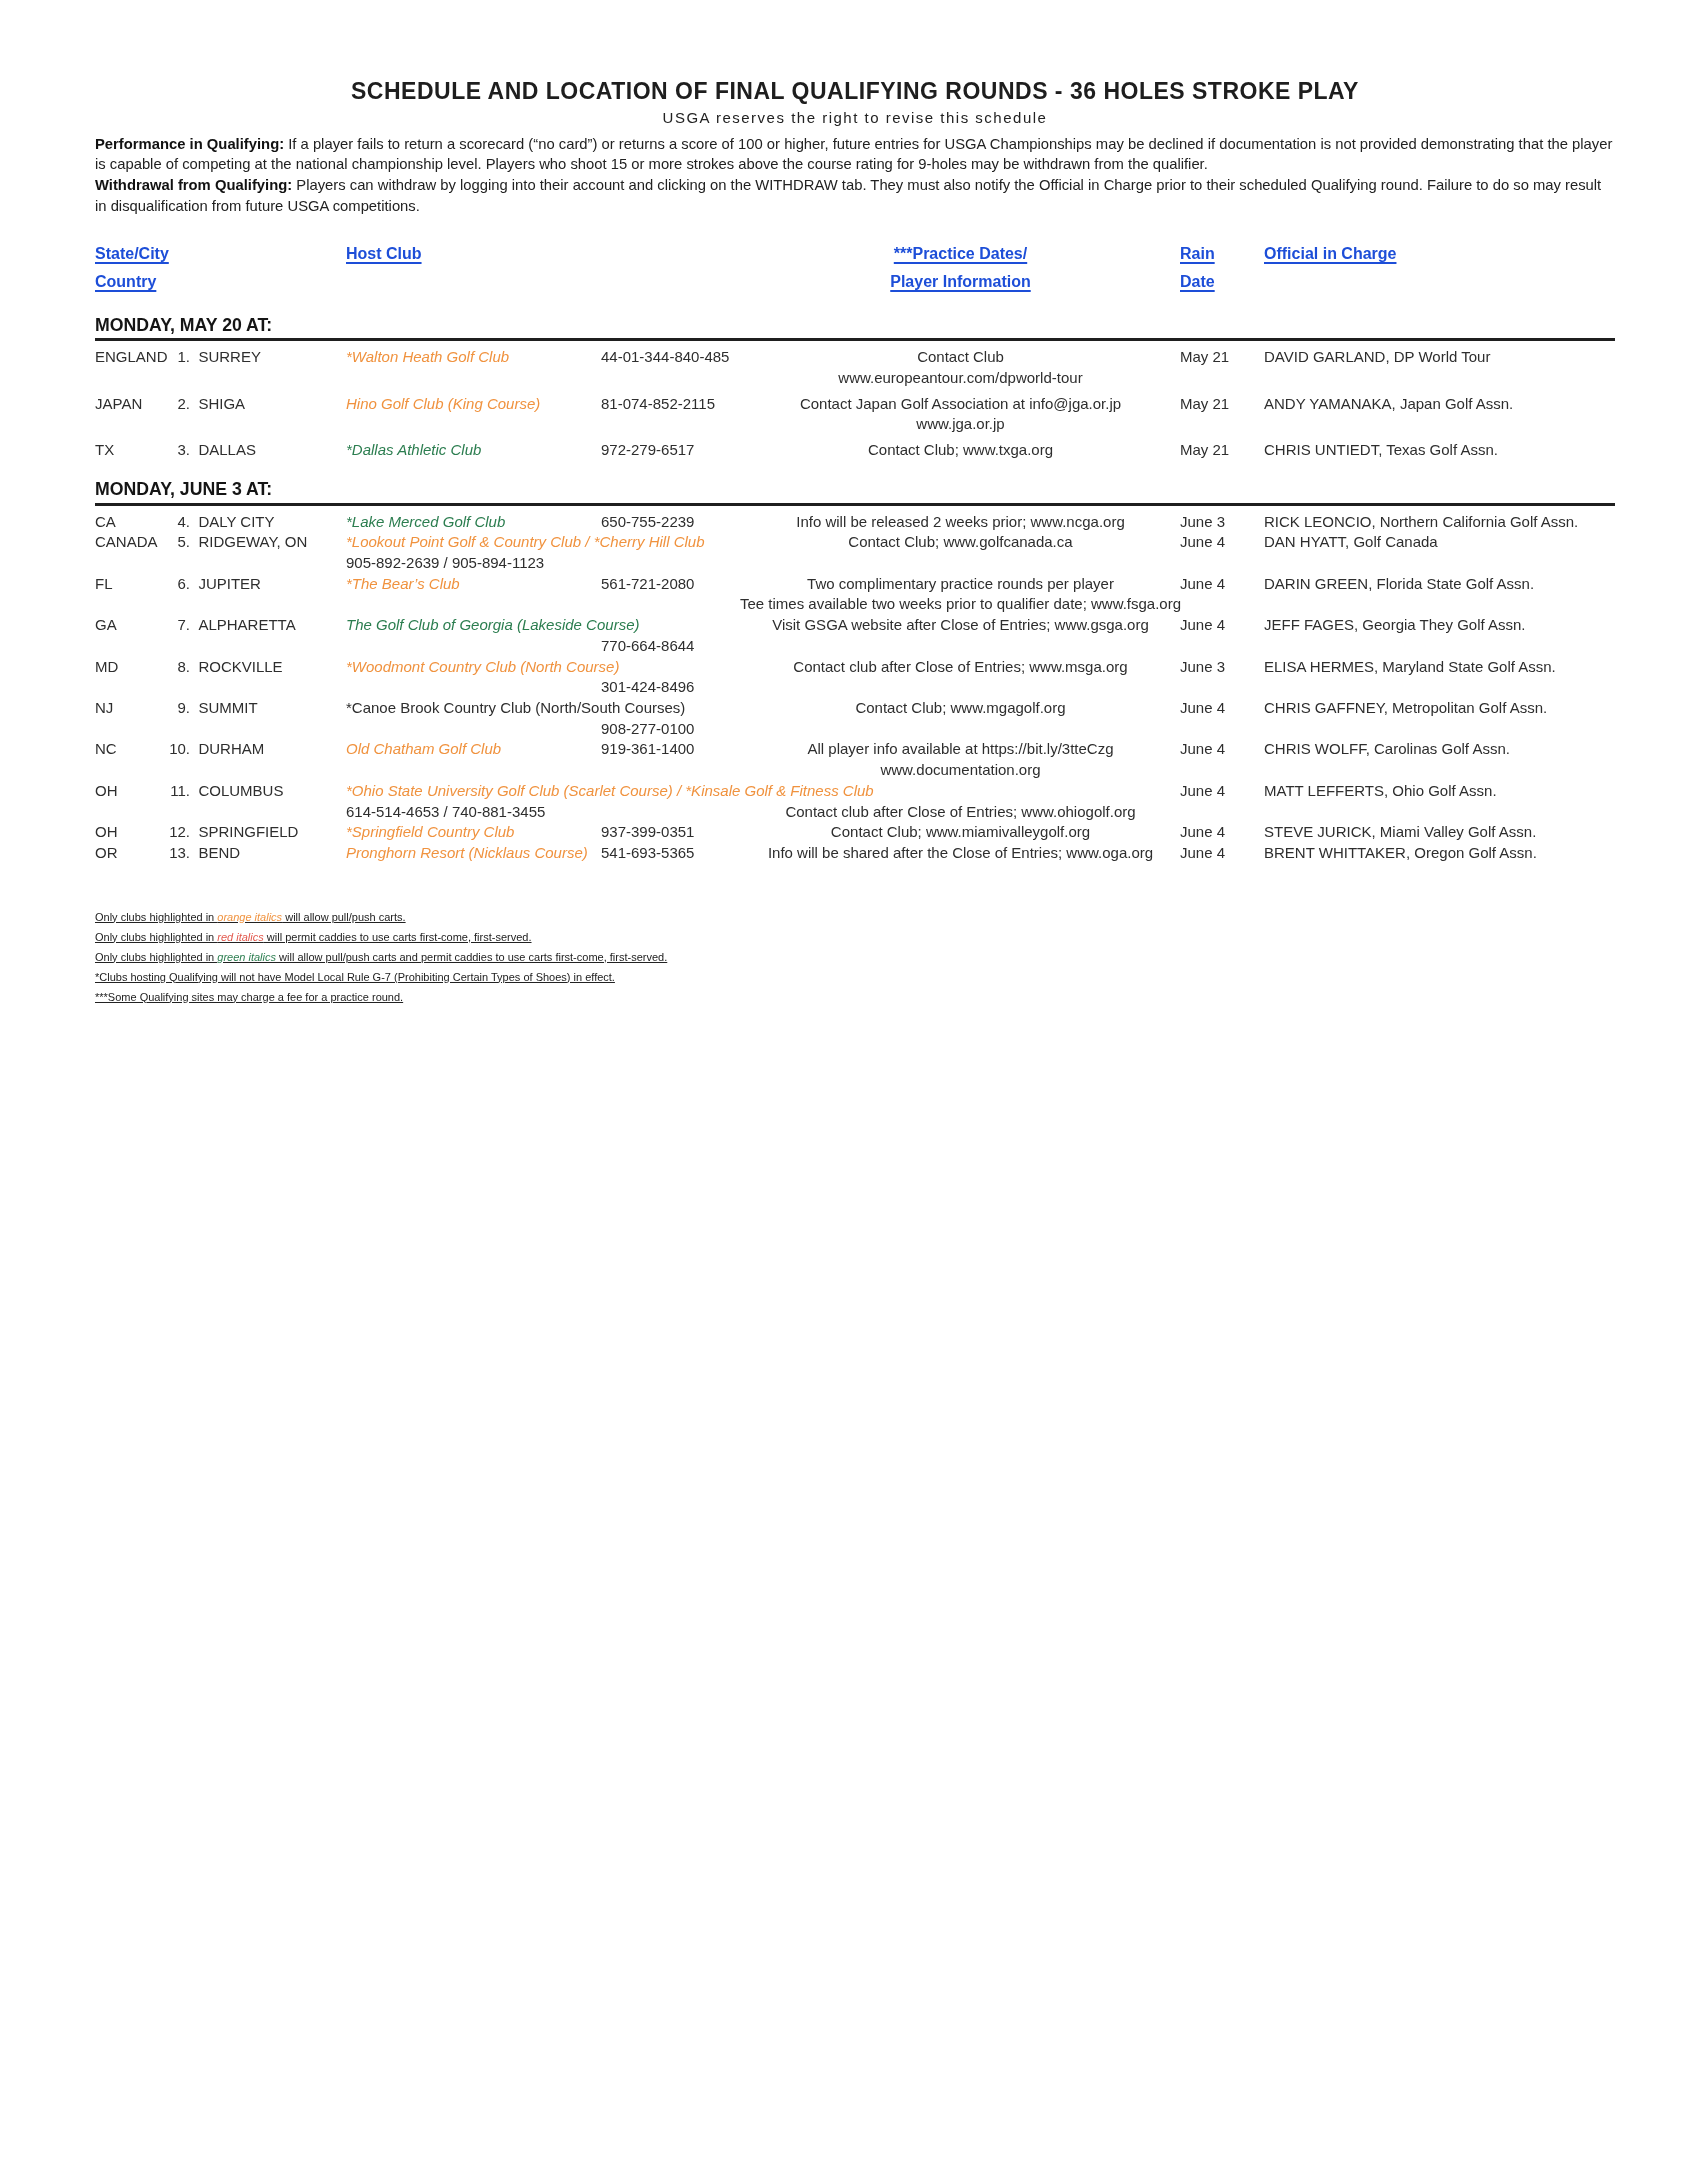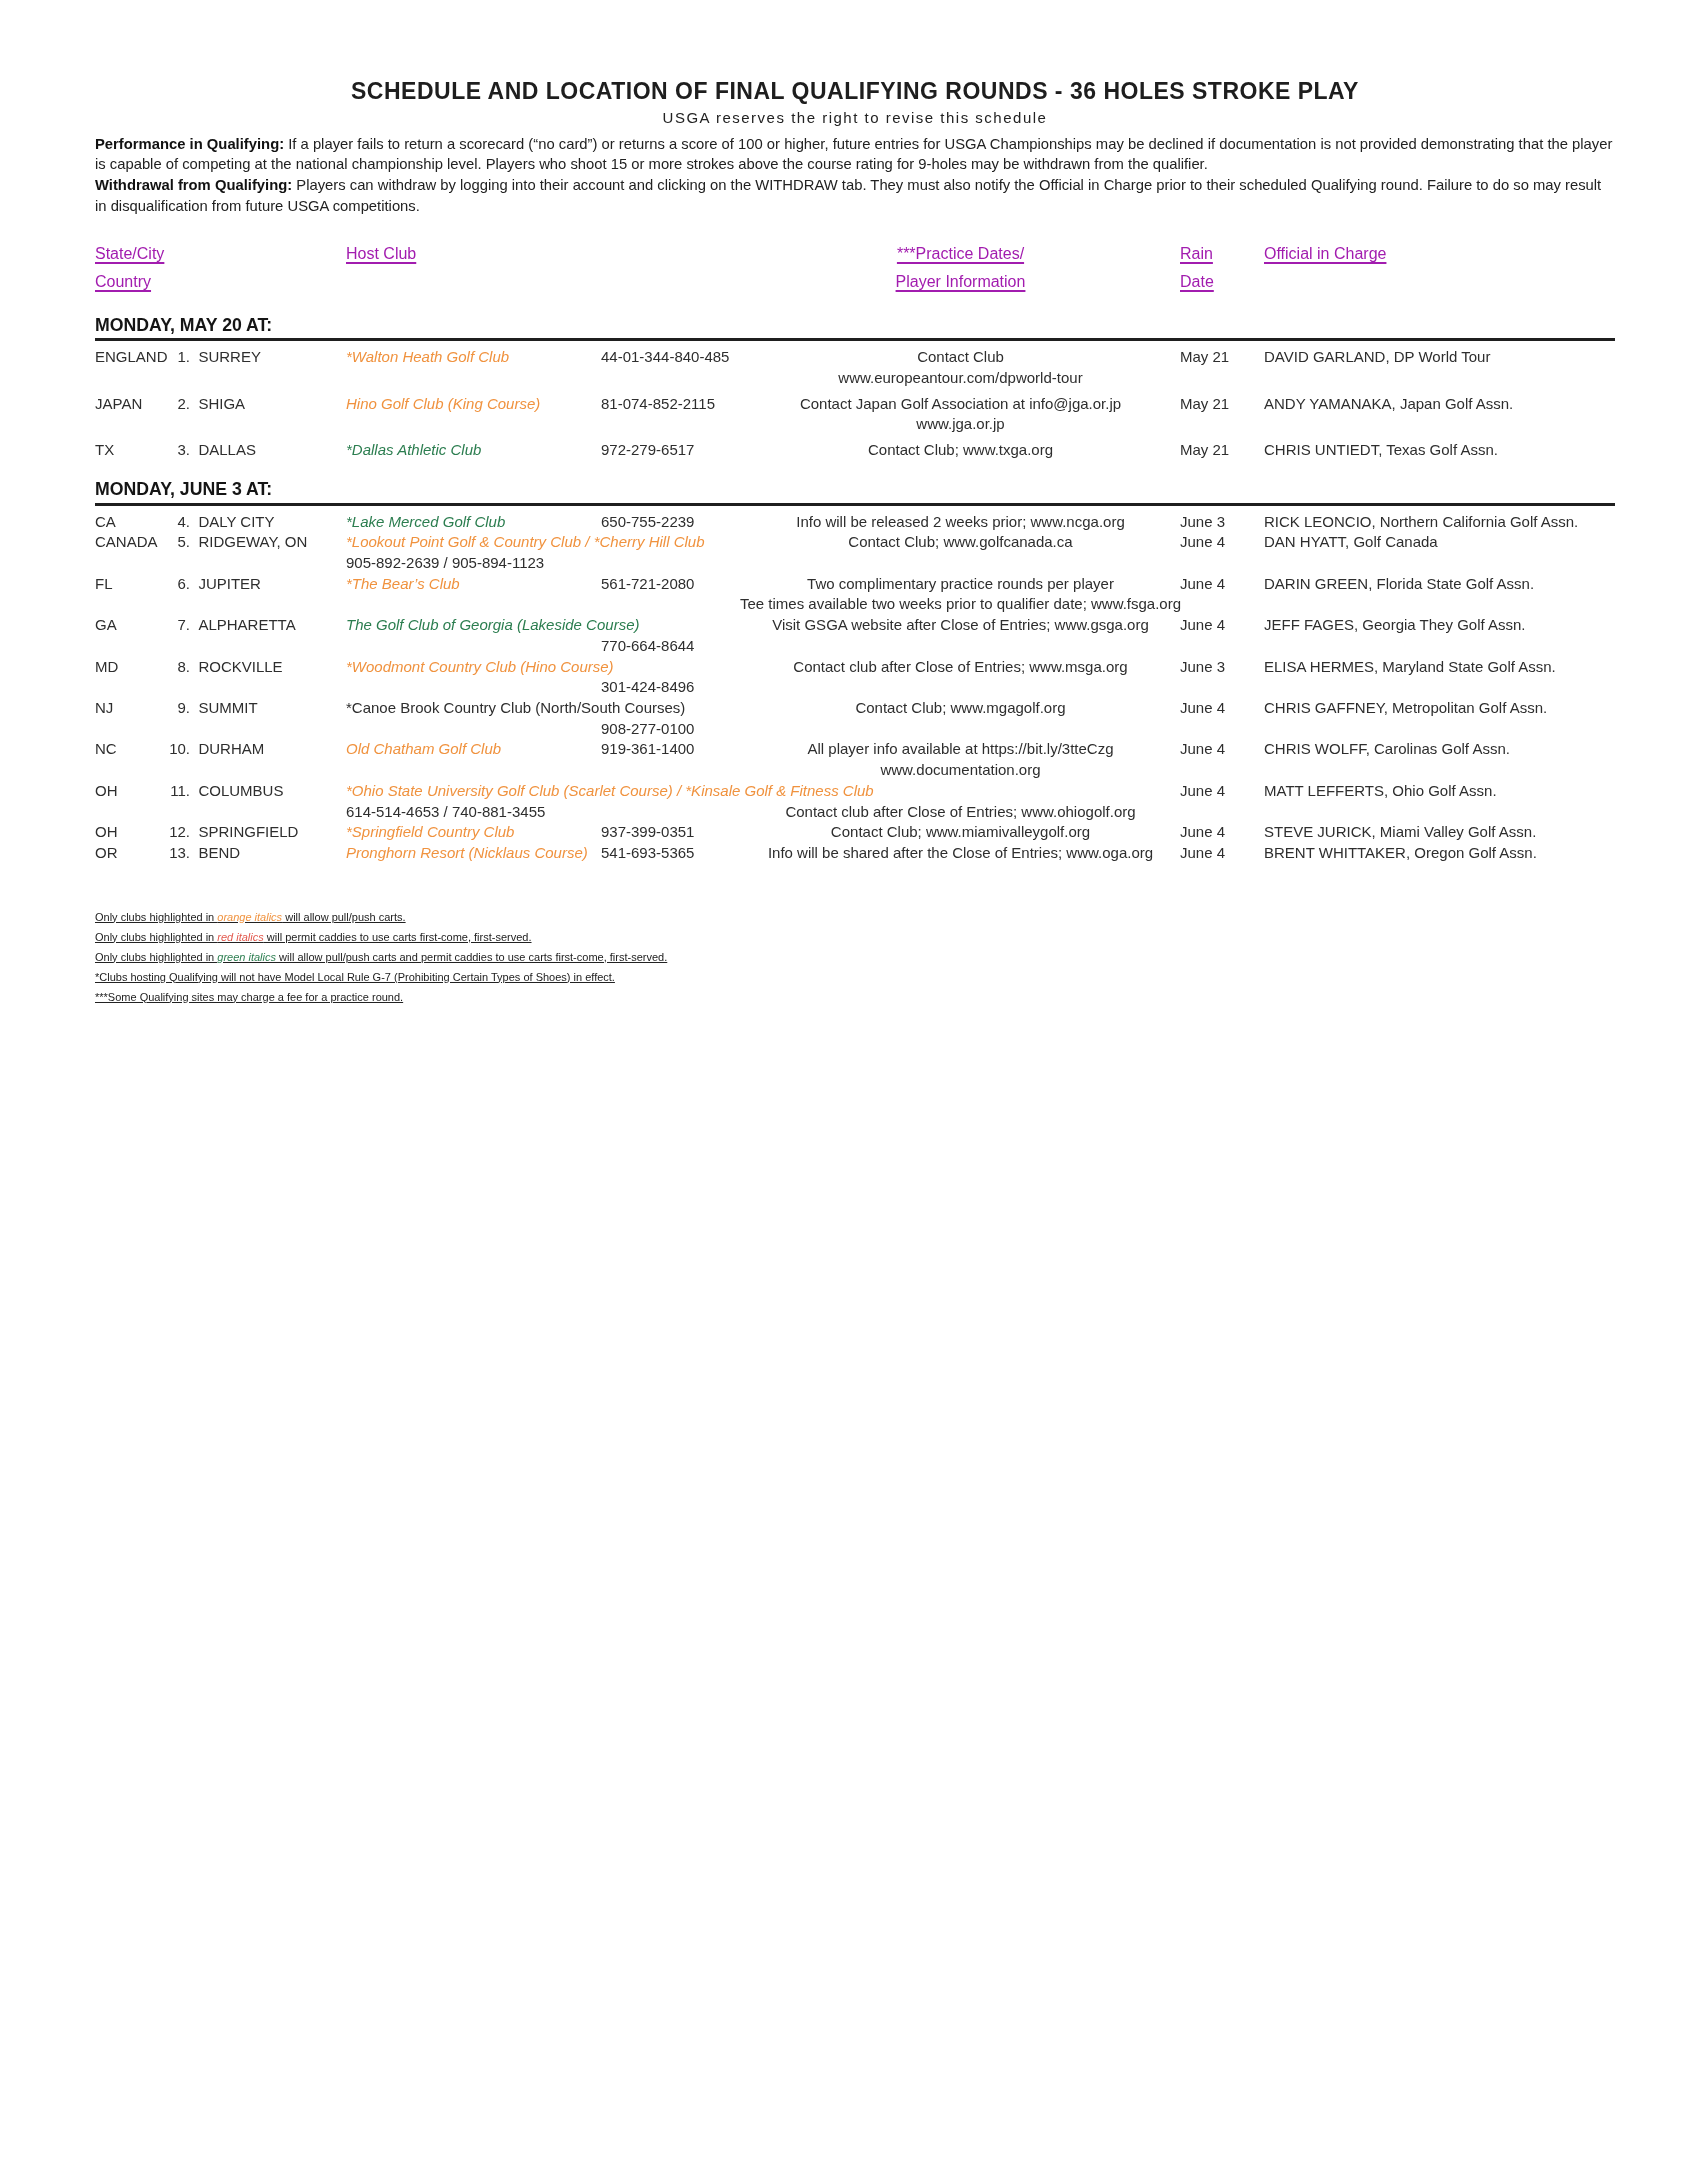--- a/index.html
+++ b/index.html
@@ -12,21 +12,21 @@
 
   
   .grid{display:grid;grid-template-columns:70px 181px 255px 140px 439px 84px 1fr;align-items:start;}
   .cell{white-space:nowrap;}
   .numcity .num{display:inline-block;width:25px;text-align:right;}
   .numcity .city{margin-left:8.4px;}
   .practice{display:flex;justify-content:center;}
   .practice span{white-space:nowrap;}
 
   
-  .colheads{margin-top:23.6px;font-weight:normal;font-size:16px;line-height:28px;color:#a21caf;}
+  .colheads{margin-top:23.6px;font-weight:bold;font-size:16px;line-height:28px;color:#1d4ed8;}
   .colheads .u{text-decoration:underline;text-decoration-thickness:1.7px;text-underline-offset:3.4px;}
   .colheads .practice{line-height:28px;}
 
   
   .section{margin-top:18.6px;}
   .section-heading{font-weight:bold;font-size:17.7px;color:#151515;padding-bottom:2.5px;border-bottom:3px solid #1f1f1f;}
   .section .rows{padding-top:5.9px;}
   .row{font-size:15px;line-height:20.7px;color:#2e2e2e;}
   .section.gapped .row{margin-bottom:5px;}
   .club-i{font-style:italic;}
@@ -232,21 +232,21 @@
               </div>
       <div class="cell"></div>
       <div class="cell"></div>
     </div>
   </div>
 
   <div class="row">
     <div class="grid line1">
       <div class="cell state">MD</div>
       <div class="cell numcity"><span class="num">8.</span><span class="city">ROCKVILLE</span></div>
-      <div class="cell club club-i" style="color: rgb(240, 146, 62);">*Woodmont Country Club (Hino Course)</div>
+      <div class="cell club club-i" style="color: rgb(240, 146, 62);">*Woodmont Country Club (North Course)</div>
       <div class="cell phone"></div>
       <div class="cell practice">
                 <span>Contact club after Close of Entries; www.msga.org</span>
               </div>
       <div class="cell rain">June 3</div>
       <div class="cell official">ELISA HERMES, Maryland State Golf Assn.</div>
     </div>
     <div class="grid line2">
       <div class="cell"></div>
       <div class="cell"></div>

